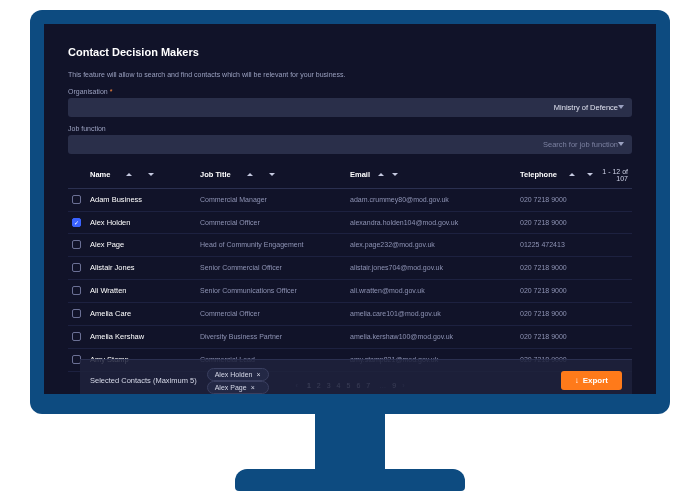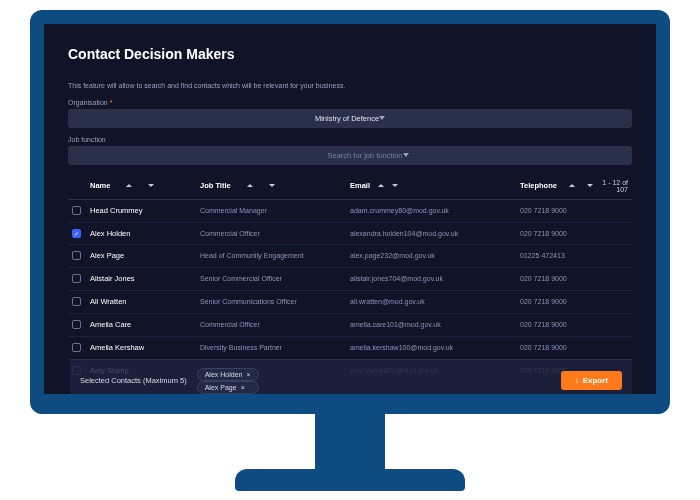--- a/index.html
+++ b/index.html
@@ -27,42 +27,42 @@
     width: 100%;
     height: 370px;
     color: #d6d9e8;
     font-size: 8px;
     overflow: hidden;
     position: relative;
     padding: 22px 24px 0 24px;
   }
   .page-title {
     color: #ffffff;
-    font-size: 14px;
+    font-size: 11px;
     font-weight: 600;
-    margin-bottom: 20px;
+    margin-bottom: 13px;
   }
   .page-sub {
     color: #9aa0bf;
     font-size: 7px;
     margin-bottom: 10px;
   }
   .field-label {
     color: #9aa0bf;
     font-size: 7px;
     margin-bottom: 3px;
   }
   .req { color: #ff8a3d; }
   .select-box, .search-box {
     background: #2a2f4a;
     border-radius: 3px;
     padding: 5px 8px;
     display: flex;
     align-items: center;
-    justify-content: center;
+    justify-content: flex-end;
     margin-bottom: 8px;
     font-size: 7.5px;
     color: #e0e3f0;
   }
   .search-box { color: #7b80a0; padding-left: 44px; }
   .caret-down {
     width: 0; height: 0;
     border-left: 3px solid transparent;
     border-right: 3px solid transparent;
     border-top: 4px solid #9aa0bf;
@@ -118,21 +118,21 @@
     align-items: center;
     gap: 6px;
     padding: 10px 0 14px 0;
     font-size: 7px;
     color: #c5c9e0;
   }
   .pagination span { cursor: pointer; }
   .pagination .muted { color: #5a5f84; }
   .selected-bar {
     position: absolute;
-    left: 26px; right: 24px;
+    left: 36px; right: 24px;
     bottom: 0;
     background: rgba(30,34,60,0.85);
     padding: 8px 10px 0 10px;
     border-top: 1px solid #2b3050;
     display: flex;
     align-items: center;
     gap: 6px;
   }
   .sel-label { font-size: 7.5px; color: #d6d9e8; margin-right: 4px; }
   .chip {
@@ -216,21 +216,21 @@
           <span>Telephone</span> 
             <span class="tri-up"></span>
             <span class="tri-down"></span>
         </div>
         <div class="col-range">1 - 12 of 107</div>
       </div>
 
       <div id="rows">
           <div class="row">
             <div class="col-check"><span class="checkbox"></span></div>
-            <div class="cell-name">Head Crummey</div>
+            <div class="cell-name">Adam Business</div>
             <div class="cell-title">Commercial Manager</div>
             <div class="cell-email">adam.crummey80@mod.gov.uk</div>
             <div class="cell-tel">020 7218 9000</div>
           </div>
           <div class="row">
             <div class="col-check"><span class="checkbox checked">✓</span></div>
             <div class="cell-name">Alex Holden</div>
             <div class="cell-title">Commercial Officer</div>
             <div class="cell-email">alexandra.holden104@mod.gov.uk</div>
             <div class="cell-tel">020 7218 9000</div>

